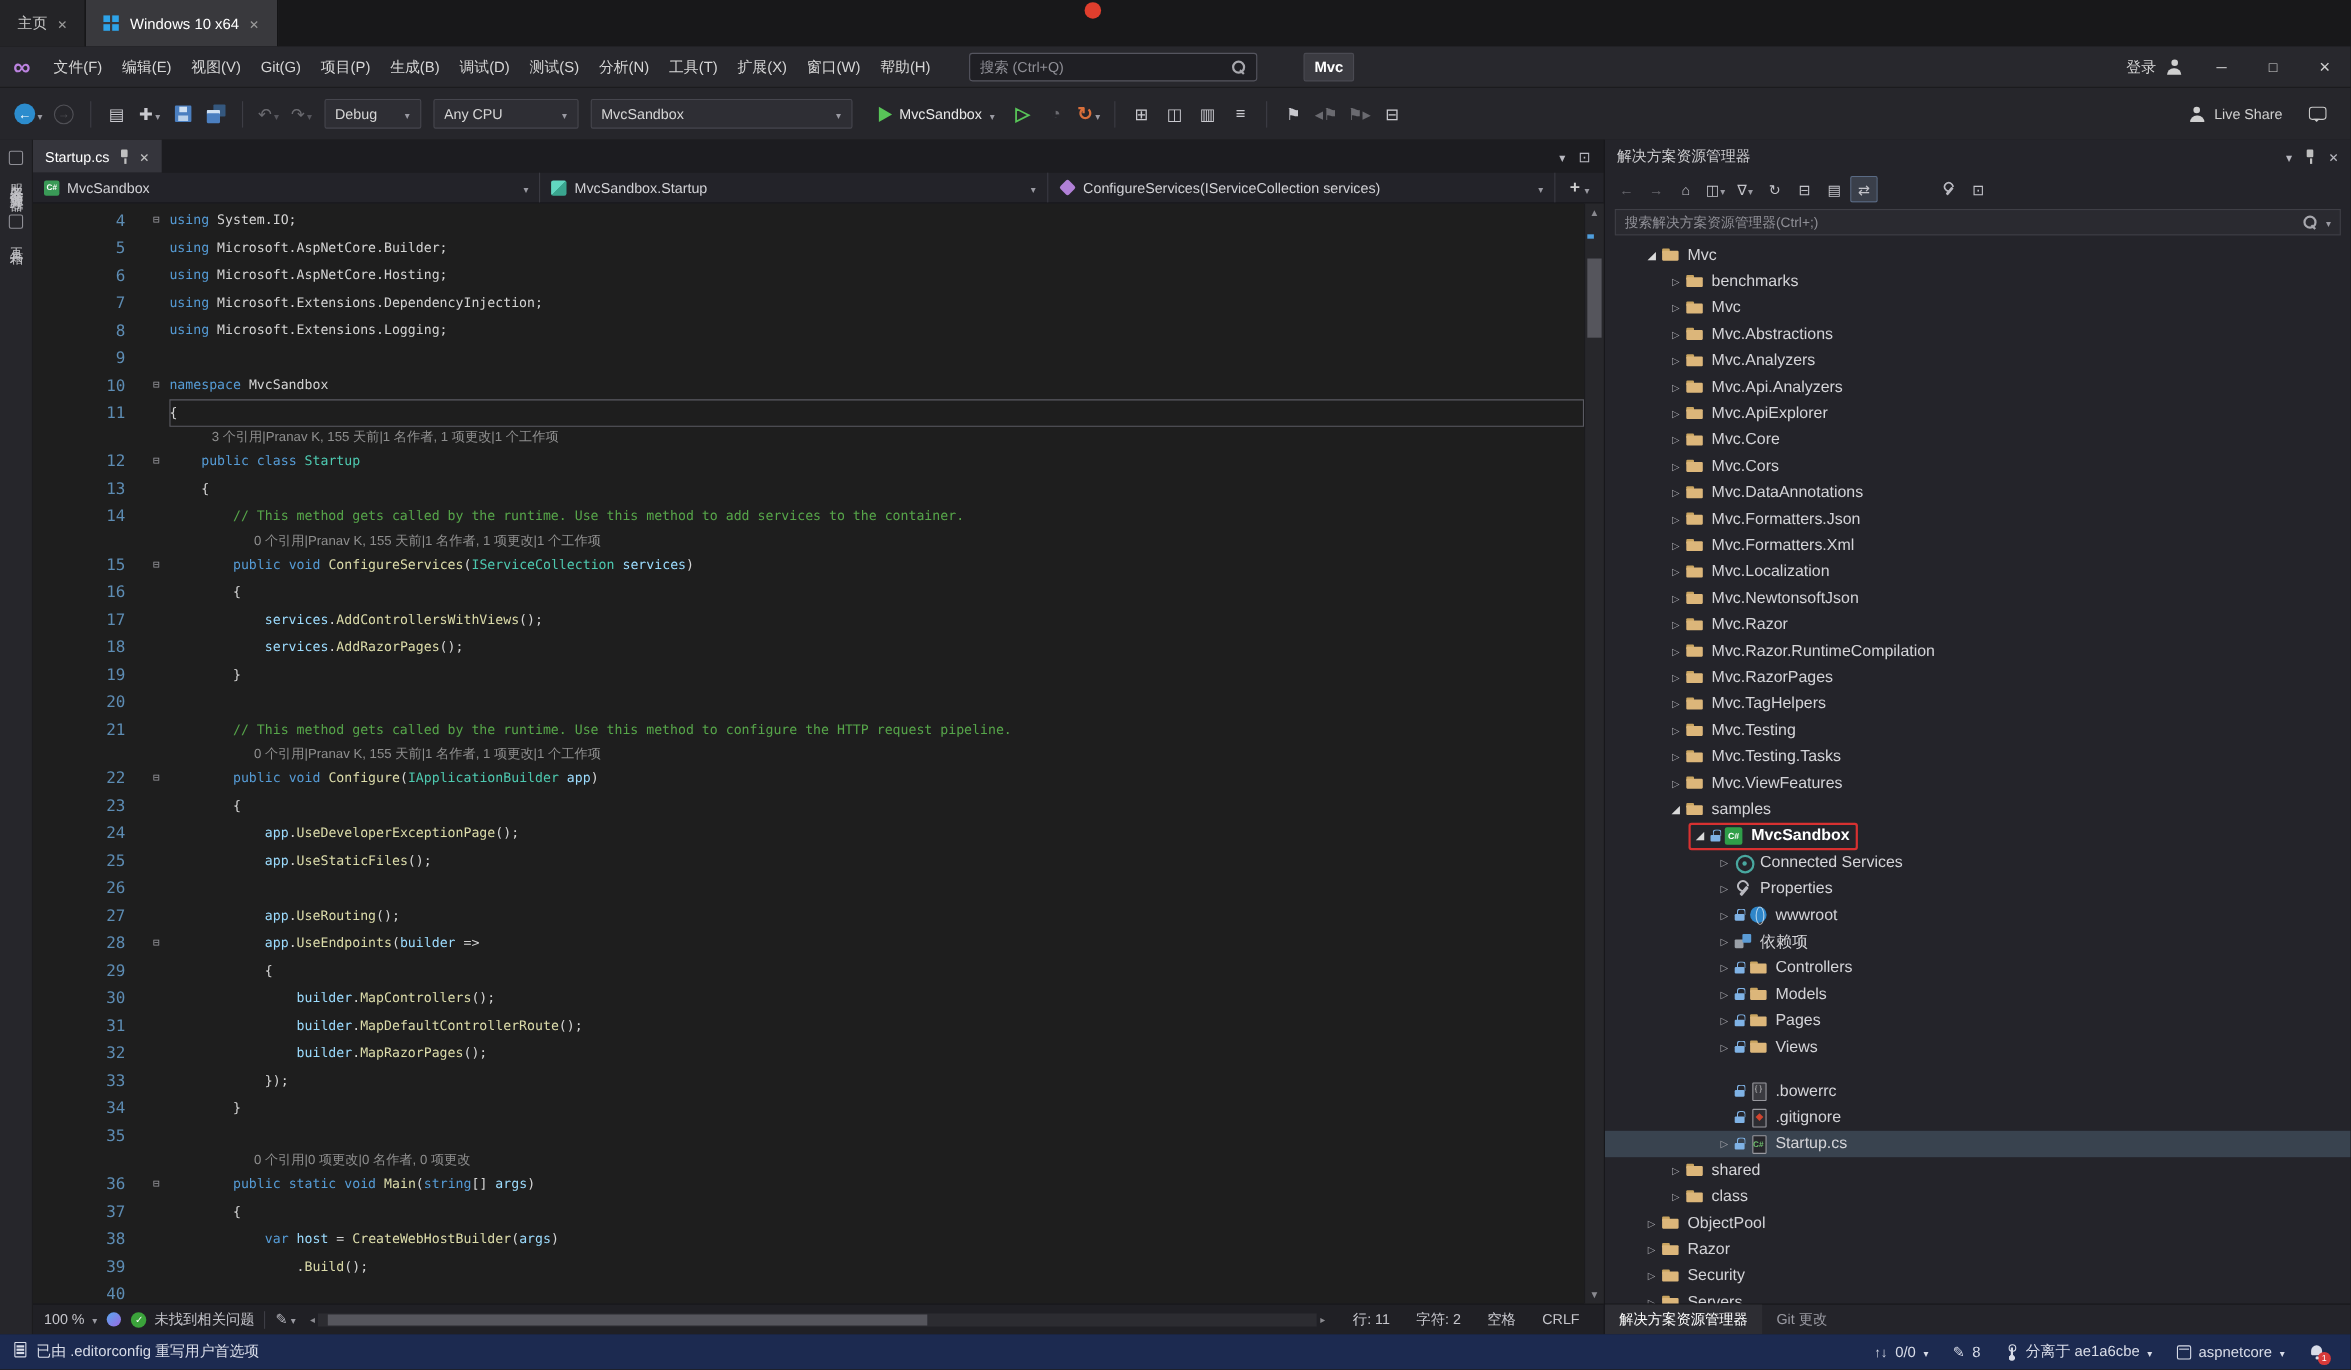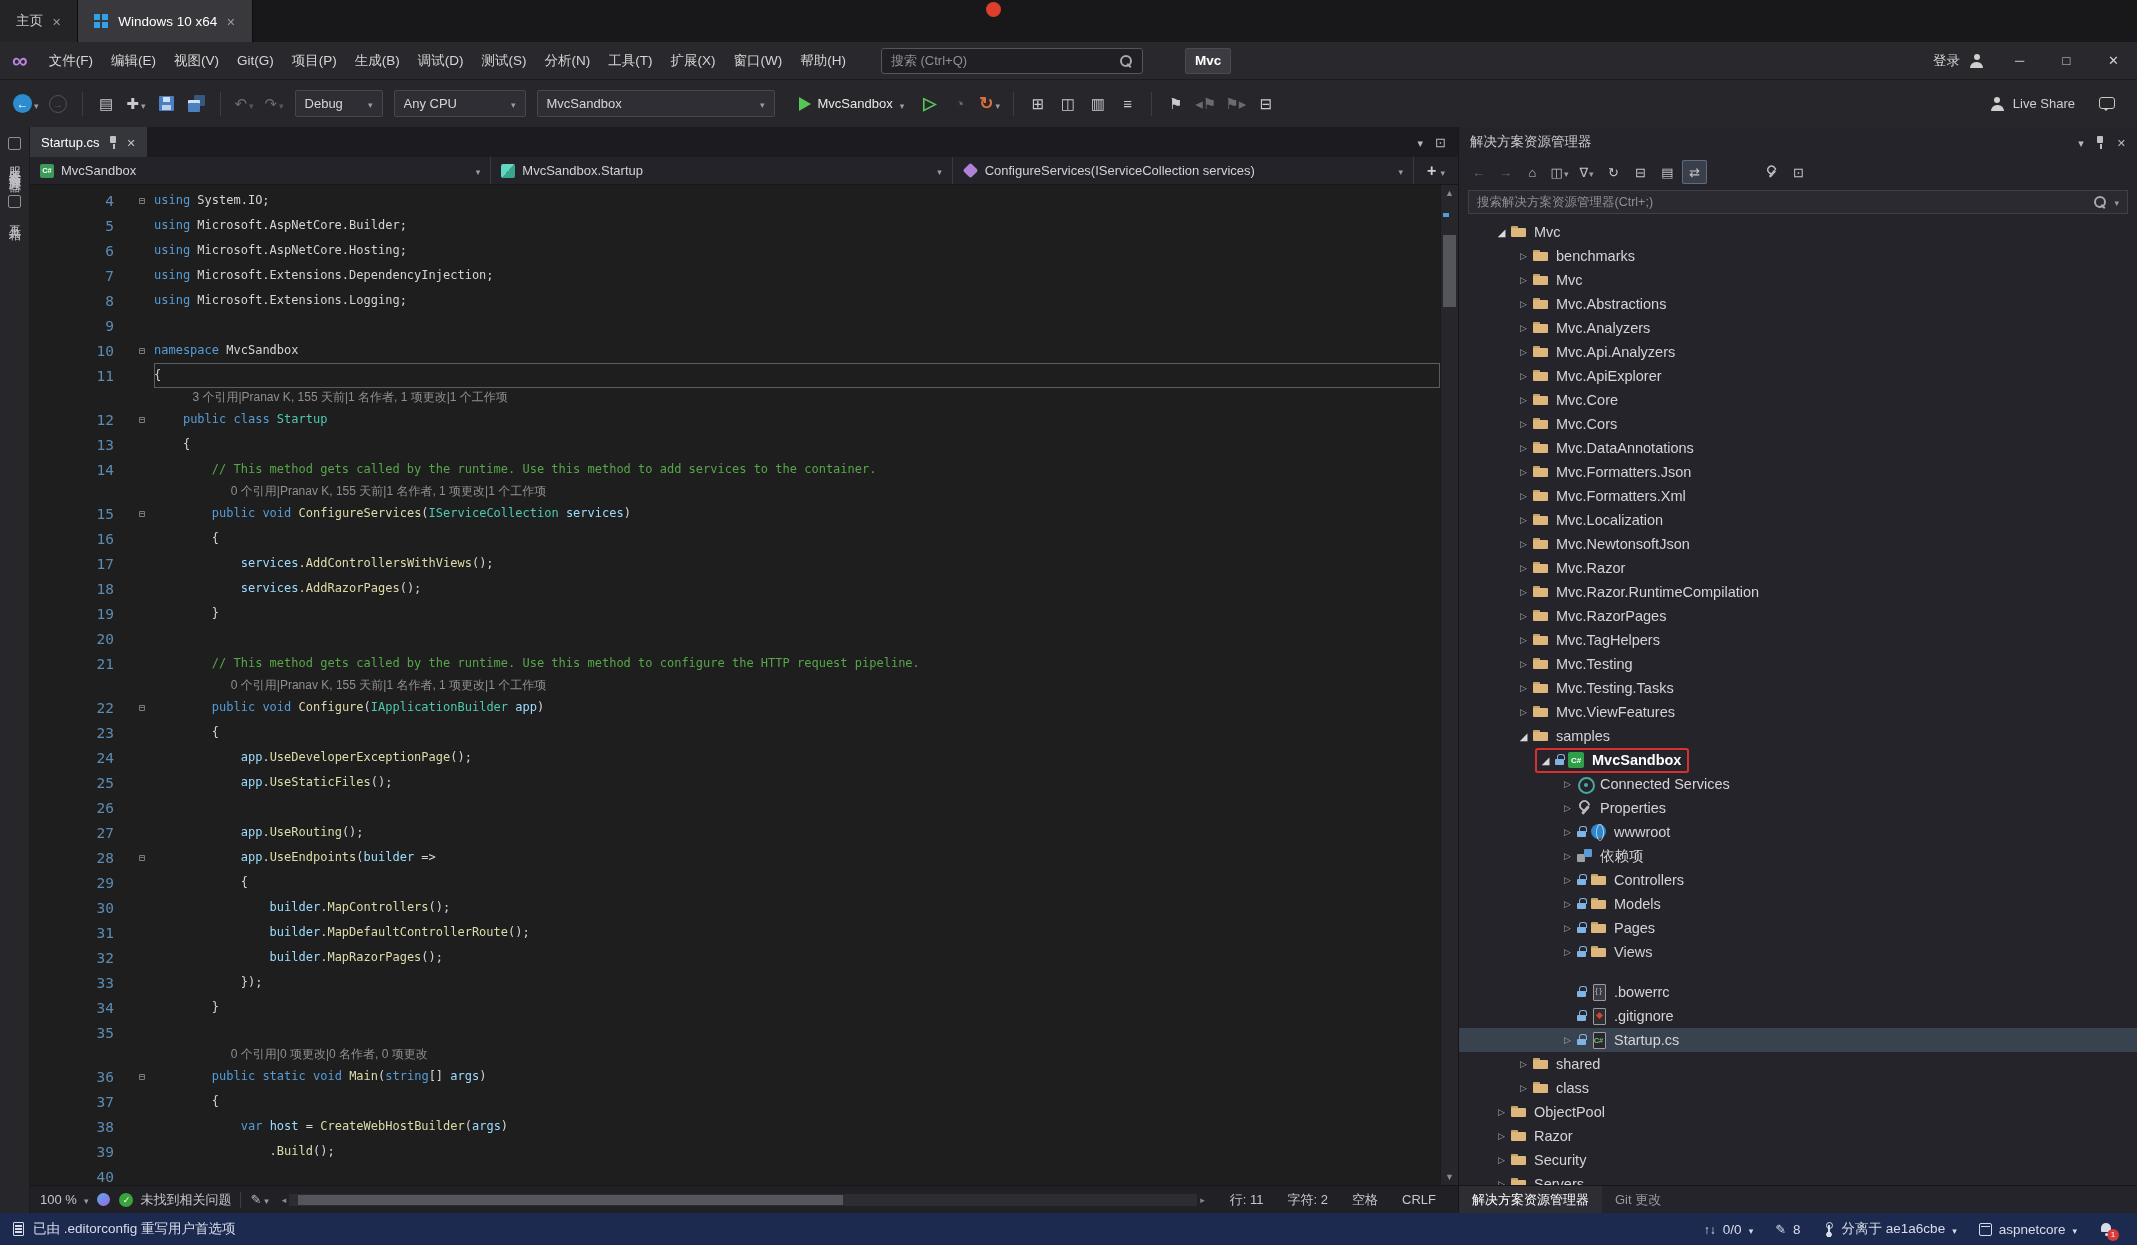--- a/index.html
+++ b/index.html
@@ -181,21 +181,21 @@
   .ti.git::before { content:""; position:absolute; left:3px; top:0; width:11px; height:15px; border:1px solid #9a9aa0; background:#2d2d32; border-radius:1px; }
   .ti.git::after { content:""; position:absolute; left:6.5px; top:5px; width:5px; height:5px; background:#d1442e; transform:rotate(45deg); }
   .tl { white-space:nowrap; }
   .tl.bold { font-weight:bold; color:#fff; }
   .rp-tabs { height:28px; border-top:1px solid #17171a; display:flex; align-items:center; flex:none; }
   .rp-tab { padding:0 13px; font-size:13px; color:#9a9aa2; height:100%; display:flex; align-items:center; }
   .rp-tab.active { color:#fff; background:#2d2d33; }
 
   
   .statusbar { height:32px; background:#1c2a50; display:flex; align-items:center; padding:0 13px; color:#d8dce8; font-size:13.5px; flex:none; }
-  .sb-left { display:flex; align-items:center; gap:9px; }
+  .sb-left { display:flex; gap:9px; }
   .g-doc { width:11px; height:14px; border:1.5px solid #d8dce8; border-radius:1px; position:relative; flex:none; }
   .g-doc::before { content:""; position:absolute; left:1px; top:2px; right:1px; height:1.5px; background:#d8dce8; box-shadow:0 3px 0 #d8dce8, 0 6px 0 #d8dce8; }
   .sb-spacer { flex:1; }
   .sb-item { display:flex; align-items:center; gap:7px; padding:0 11px; white-space:nowrap; }
   .g-updown::before { content:"↑↓"; font-size:12px; }
   .g-branch { width:12px; height:15px; position:relative; background:radial-gradient(circle at 6px 12.5px, #d8dce8 0 2.5px, transparent 3px); }
   .g-branch::before { content:""; position:absolute; left:5px; top:3px; width:2px; height:8px; background:#d8dce8; }
   .g-branch::after { content:""; position:absolute; left:3.5px; top:0; width:5px; height:5px; border-radius:50%; border:1.5px solid #d8dce8; }
   .g-repo { width:13px; height:13px; border:1.5px solid #d8dce8; border-radius:2px; position:relative; }
   .g-repo::before { content:""; position:absolute; left:1px; right:1px; top:2px; height:1.5px; background:#d8dce8; }

